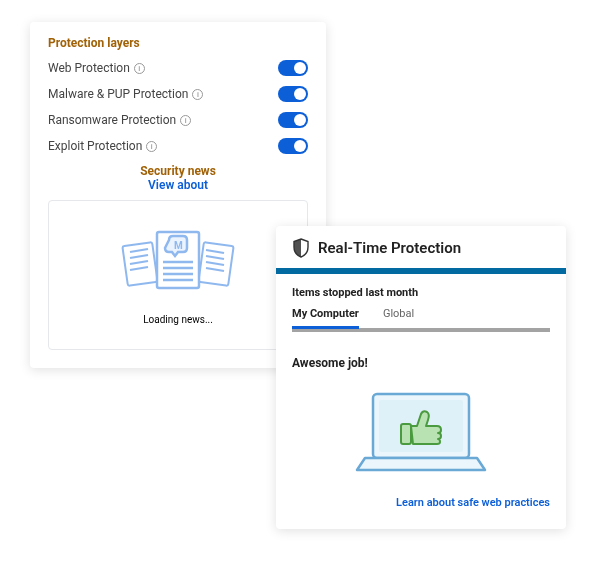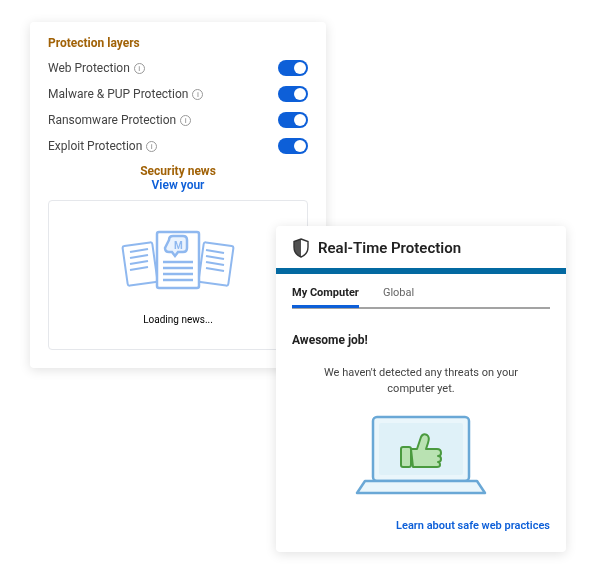--- a/index.html
+++ b/index.html
@@ -130,21 +130,21 @@
   }
   .items-stopped {
     font-size: 11px;
     font-weight: 700;
     color: #222;
     margin-bottom: 8px;
   }
   .tabs {
     display: flex;
     gap: 24px;
-    border-bottom: 2px solid #a3a3a3;
+    border-bottom: 4px solid #a3a3a3;
     font-size: 11px;
   }
   .tab {
     padding-bottom: 6px;
     cursor: pointer;
     color: #666;
   }
   .tab.active {
     color: #222;
     font-weight: 700;
@@ -213,21 +213,21 @@
   <div class="layer-row">
     <div class="layer-label">
       <span>Exploit Protection</span>
       <span class="info-icon">i</span>
     </div>
     <div class="toggle"></div>
   </div>
 
   <div class="news-header">
     <div class="section-title" style="margin-bottom:0">Security news</div>
-    <div class="view-more">View your</div>
+    <div class="view-more">View about</div>
   </div>
 
   <div class="news-box">
     <svg width="130" height="70" viewBox="0 0 130 70">
 
       <g stroke="#8fb8ef" stroke-width="2" fill="#fff">
         <rect x="12" y="18" width="30" height="40" rx="2" transform="rotate(-8 27 38)"></rect>
         <line x1="17" y1="26" x2="35" y2="23"></line>
         <line x1="17" y1="32" x2="35" y2="29"></line>
         <line x1="17" y1="38" x2="35" y2="35"></line>
@@ -258,26 +258,26 @@
 
 <div class="card card-right">
   <div class="rt-header">
     <svg class="shield-icon" viewBox="0 0 18 20">
       <path d="M9 1 L16 3.5 V9 C16 14 13 17.5 9 19 C5 17.5 2 14 2 9 V3.5 Z" fill="none" stroke="#333" stroke-width="1.4"></path>
       <path d="M9 1 L9 19 C5 17.5 2 14 2 9 V3.5 Z" fill="#333" opacity="0.85"></path>
     </svg>
     <div class="rt-title">Real-Time Protection</div>
   </div>
   <div class="rt-body">
+    <div class="items-stopped">Items stopped last month</div>
     <div class="tabs">
       <div class="tab active">My Computer</div>
       <div class="tab">Global</div>
     </div>
     <div class="awesome">Awesome job!</div>
-    <div class="sub">We haven't detected any threats on your computer yet.</div>
     <div class="laptop-wrap">
       <svg width="140" height="90" viewBox="0 0 140 90">
 
         <rect x="22" y="6" width="96" height="64" rx="4" fill="#eaf6fb" stroke="#6aa8d6" stroke-width="2.5"></rect>
         <rect x="28" y="12" width="84" height="52" rx="2" fill="#dff1f8" stroke="none"></rect>
 
         <path d="M14 70 L126 70 L134 82 L6 82 Z" fill="#eaf6fb" stroke="#6aa8d6" stroke-width="2.5" stroke-linejoin="round"></path>
 
         <g transform="translate(50,22)">
           <rect x="0" y="14" width="10" height="20" rx="2" fill="#b9e2b2" stroke="#4a9a3f" stroke-width="2"></rect>

